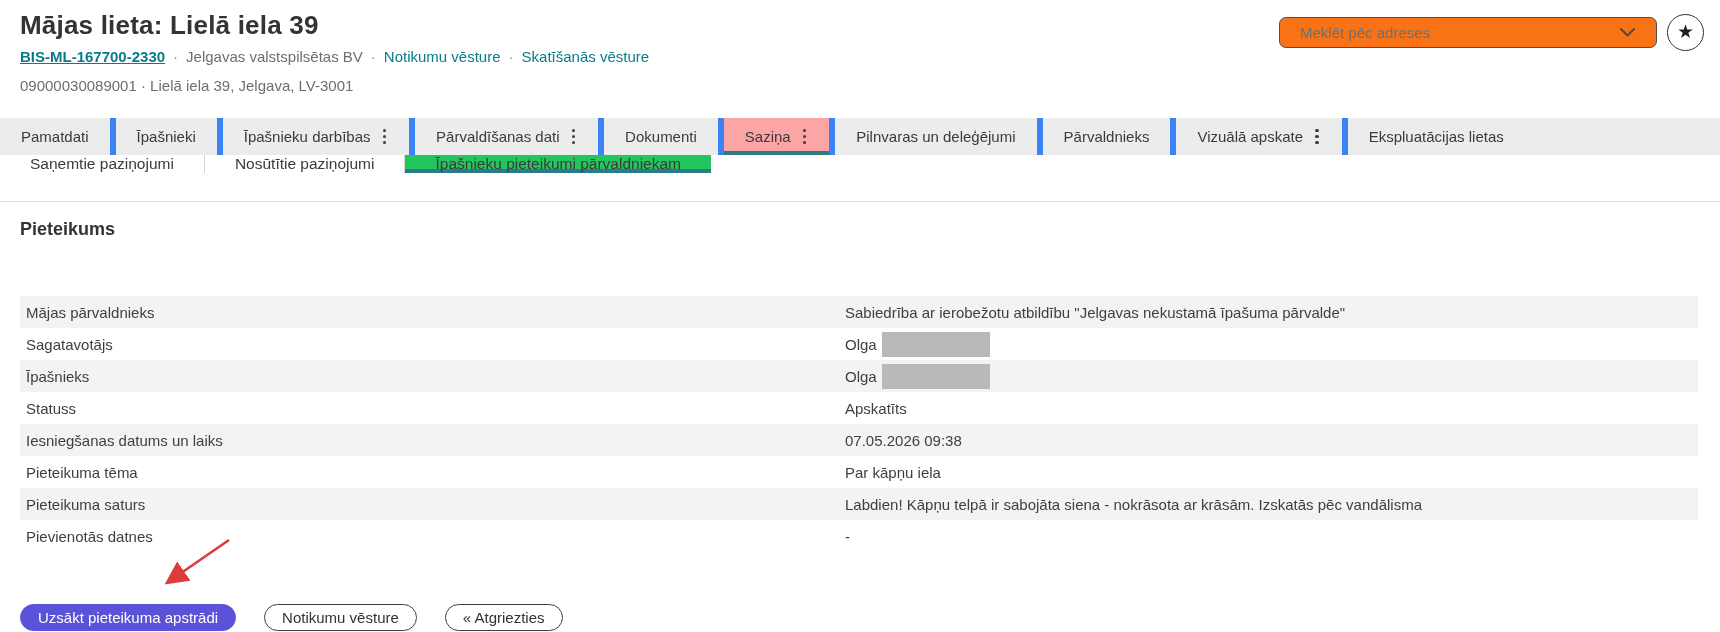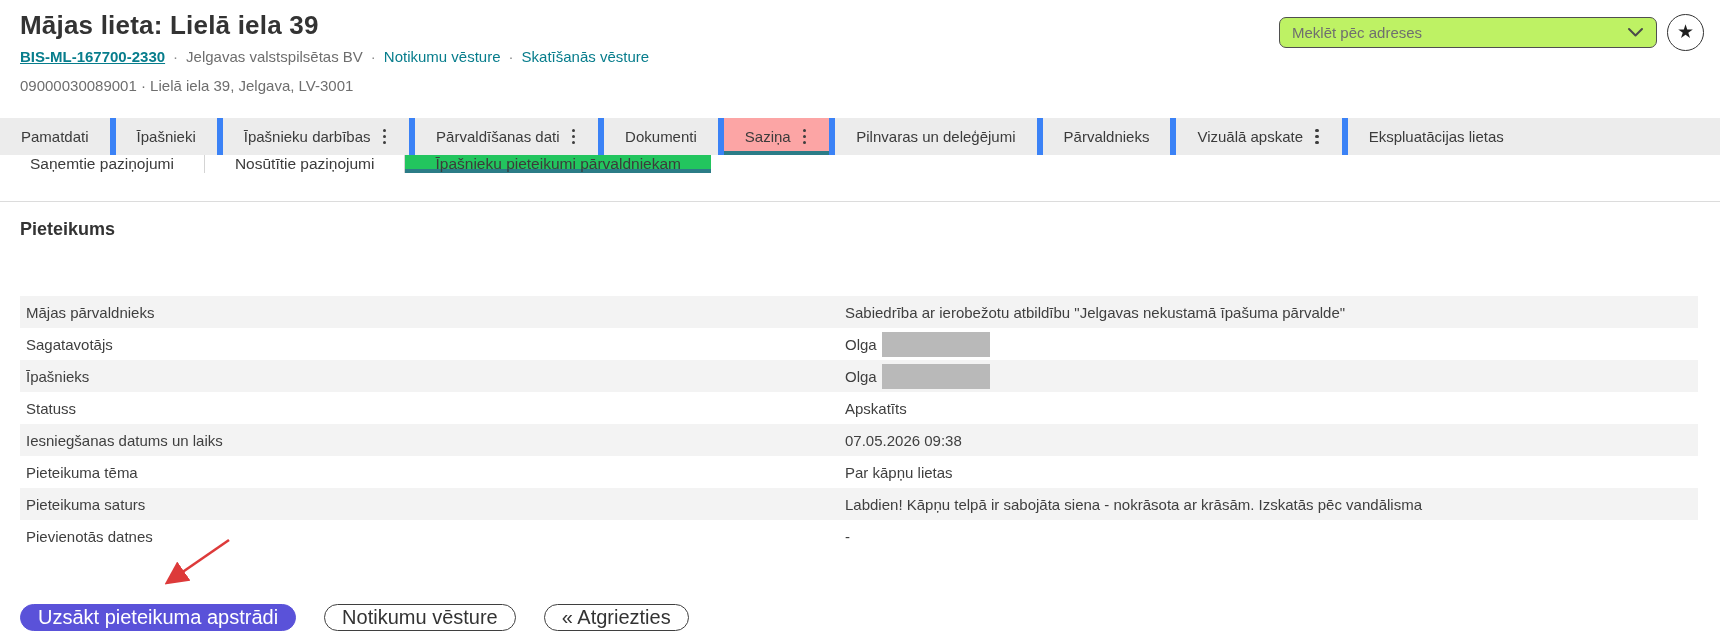--- a/index.html
+++ b/index.html
@@ -11,21 +11,21 @@
   .header { position:relative; padding:10px 20px 0 20px; }
   .page-title { font-size:26px; font-weight:700; color:#333; letter-spacing:.2px; }
   .meta-line { margin-top:7px; font-size:15px; color:#6e6e6e; display:flex; align-items:center; gap:8px; }
   .case-link { color:#077d8c; font-weight:700; text-decoration:underline; cursor:pointer; }
   .teal-link { color:#077d8c; text-decoration:none; cursor:pointer; }
   .sep-dot { color:#8a8a8a; }
   .address-line { margin-top:12px; font-size:15px; color:#6e6e6e; }
 
   .search-area { position:absolute; top:14px; right:16px; display:flex; align-items:center; gap:10px; }
   .search-box { width:378px; height:31px; border:1.6px solid #4f4f4f; border-radius:7px;
-                display:flex; align-items:center; padding:0 12px; background:#bef264; }
+                display:flex; align-items:center; padding:0 20px; background:#f97316; }
   .search-box input { flex:1; border:none; outline:none; font-size:15px; color:#444; background:transparent;
                       font-family:"Liberation Sans","DejaVu Sans",sans-serif; }
   .search-box input::placeholder { color:#6f6f6f; opacity:1; }
   .chev { flex:0 0 auto; margin-left:8px; cursor:pointer; display:flex; align-items:center; }
   .star-btn { width:37px; height:37px; border-radius:50%; border:1.6px solid #333; background:#fff;
               display:flex; align-items:center; justify-content:center; cursor:pointer; }
   .star-glyph { font-size:19px; color:#1f1f1f; line-height:1; margin-top:-2px; }
 
   
   .tabbar { margin-top:24px; width:100%; height:37px; background:#ececec; display:flex; align-items:stretch; }
@@ -48,21 +48,21 @@
 
   .details { margin-top:56px; width:1678px; }
   .drow { display:flex; align-items:center; min-height:32px; font-size:15px; color:#3f3f3f; padding-left:6px; }
   .drow:nth-child(odd) { background:#f3f3f3; }
   .drow .lbl { flex:0 0 819px; }
   .drow .val { flex:1; padding-right:10px; }
   .redacted { display:inline-block; width:108px; height:25px; background:#b9b9b9; margin-left:5px; vertical-align:-7px; }
 
   
   .actions { margin-top:52px; display:flex; align-items:center; gap:28px; }
-  .btn { height:27px; border-radius:14px; font-size:20px; display:inline-flex; align-items:center;
+  .btn { height:27px; border-radius:14px; font-size:15px; display:inline-flex; align-items:center;
          padding:0 17px; cursor:pointer; font-family:"Liberation Sans","DejaVu Sans",sans-serif; white-space:nowrap; }
   .btn-primary { background:#5a52d9; border:1px solid #5a52d9; color:#fff; }
   .btn-outline { background:#fff; border:1.5px solid #3f3f3f; color:#333; }
 
   
   .anno-arrow { position:absolute; left:155px; top:536px; width:85px; height:52px; z-index:5; pointer-events:none; }
 </style>
 </head>
 <body>
 
@@ -182,21 +182,21 @@
       <div class="drow">
         <div class="lbl">Statuss</div>
         <div class="val">Apskatīts</div>
       </div>
       <div class="drow">
         <div class="lbl">Iesniegšanas datums un laiks</div>
         <div class="val">07.05.2026 09:38</div>
       </div>
       <div class="drow">
         <div class="lbl">Pieteikuma tēma</div>
-        <div class="val">Par kāpņu lietas</div>
+        <div class="val">Par kāpņu iela</div>
       </div>
       <div class="drow">
         <div class="lbl">Pieteikuma saturs</div>
         <div class="val">Labdien! Kāpņu telpā ir sabojāta siena - nokrāsota ar krāsām. Izskatās pēc vandālisma</div>
       </div>
       <div class="drow">
         <div class="lbl">Pievienotās datnes</div>
         <div class="val">-</div>
       </div>
     </div>

